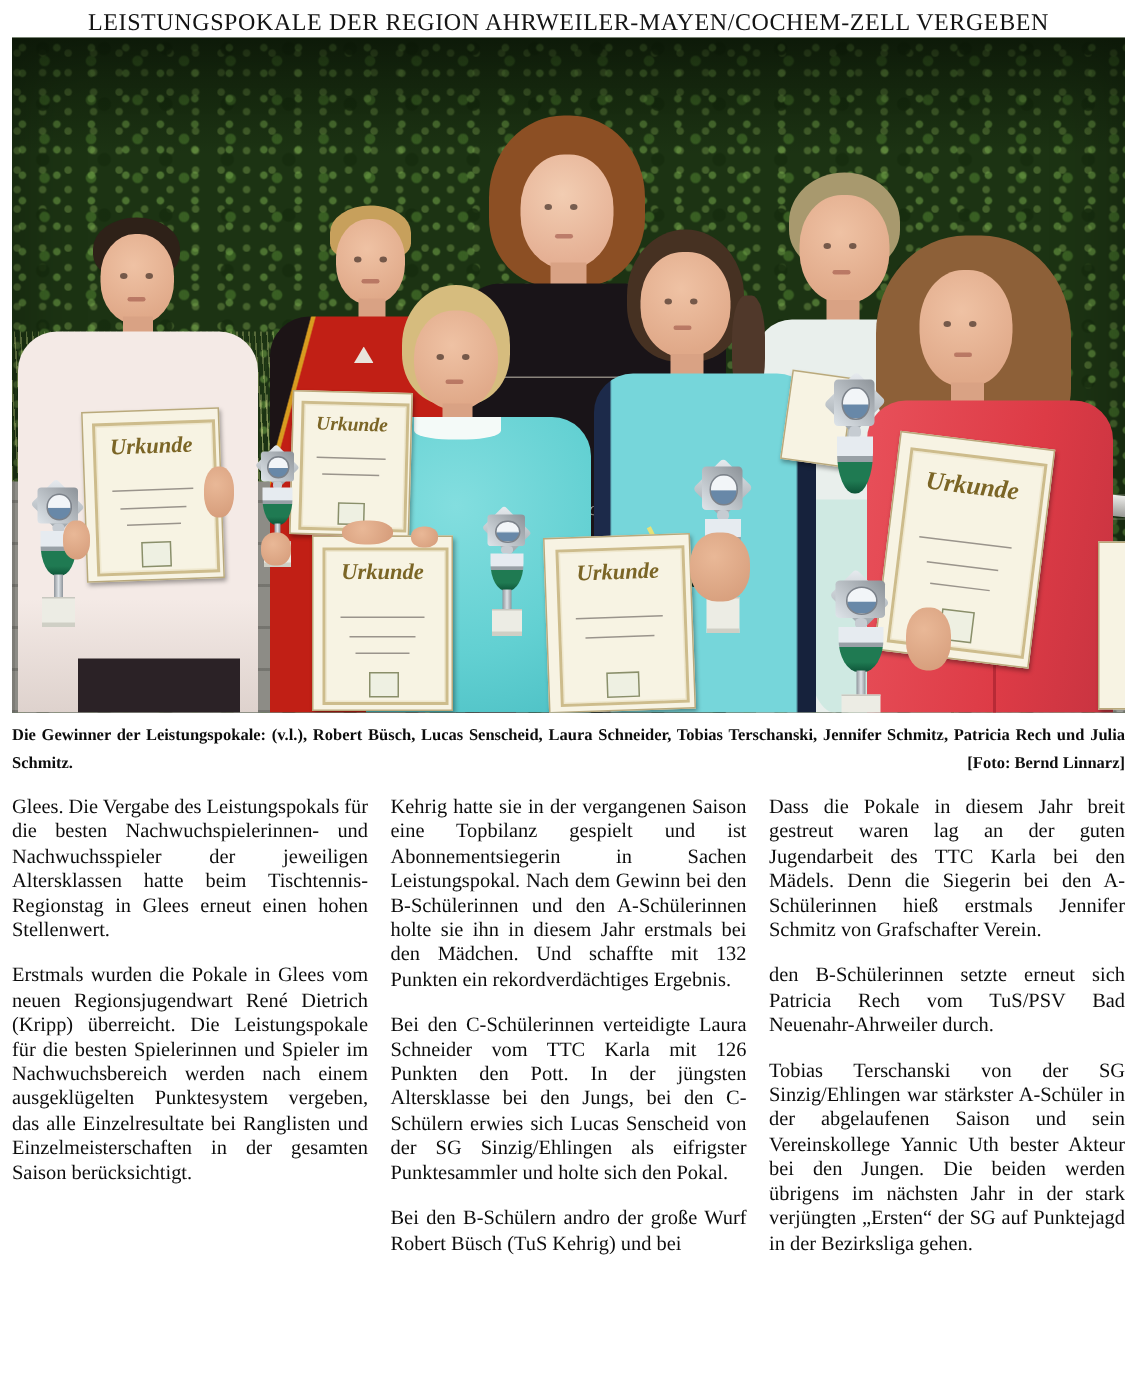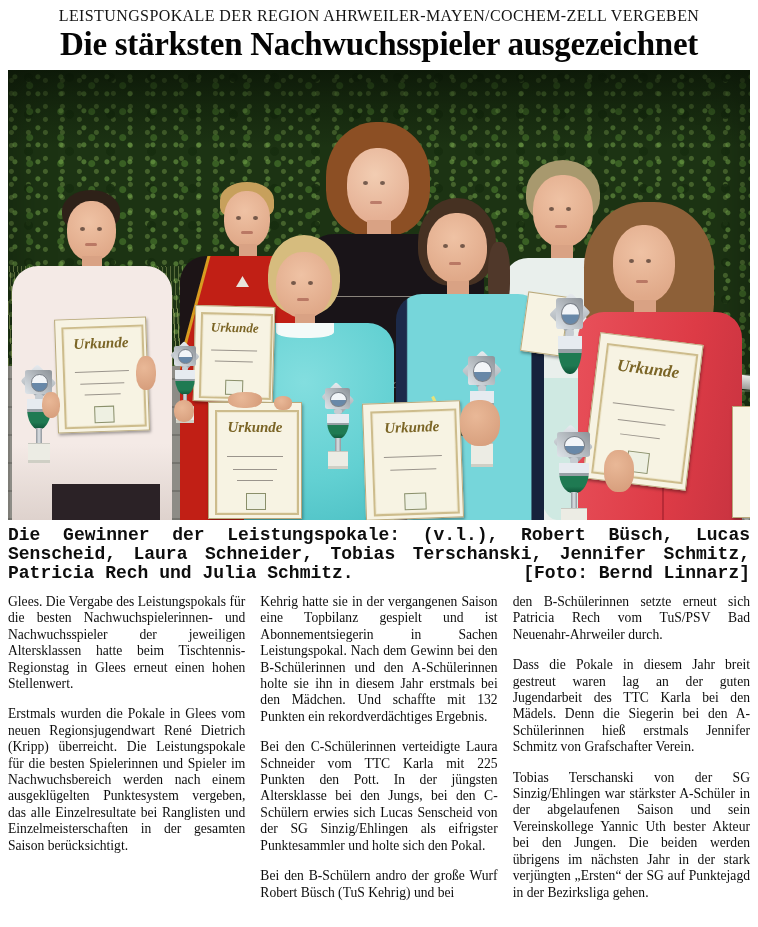--- a/index.html
+++ b/index.html
@@ -127,36 +127,35 @@
   .t-emblem{left:32%;top:4.5%;width:34%;height:17%;border-radius:50%;background:linear-gradient(#f2f5f8 0 52%,#6888a8 53%);border:1px solid #7c828a;}
   .t-knob{left:42%;top:26%;width:16%;height:7%;background:#c6ccd2;border-radius:40%;}
   .t-cup{left:24%;top:32%;width:52%;height:32%;border-radius:0 0 46% 46%/0 0 72% 72%;
     background:linear-gradient(#e6ebf0 0 34%,#98a0a6 35% 44%,#1f7a52 45% 78%,#0e5438);}
   .t-stem{left:44%;top:63%;width:12%;height:17%;background:linear-gradient(90deg,#8e949a,#dde2e6,#8e949a);}
   .t-base{left:27%;top:79%;width:46%;height:21%;background:#ecece4;border-top:1px solid #c8c8c0;box-shadow:inset 0 -3px 0 #cfcfc5;}
 
   .hand{position:absolute;background:radial-gradient(circle at 40% 35%,#e9b897,#d49a78);border-radius:45%;}
 
   
-  .caption{position:relative;margin:6px 0 0 8px;width:742px;font-weight:bold;font-size:18px;line-height:19px;text-align:justify;font-family:Liberation Mono, monospace;}
+  .caption{position:relative;margin:6px 0 0 8px;width:742px;font-weight:bold;font-size:11px;line-height:19px;text-align:justify;}
   .credit{position:absolute;right:0;bottom:0;font-weight:bold;}
 
   
   .columns{display:flex;gap:15px;margin:11px 8px 0 8px;width:742px;}
   .col{flex:1;font-size:13.6px;line-height:16.4px;text-align:justify;}
   .para{margin:0 0 14px 0;}
   .byline{text-align:right;font-weight:bold;font-style:italic;font-size:14px;margin-top:16px;}
 </style>
 </head>
 <body>
 
 <div class="page">
 
   <div class="kicker">LEISTUNGSPOKALE DER REGION AHRWEILER-MAYEN/COCHEM-ZELL VERGEBEN</div>
-  <div class="headline">Die stärksten Nachwuchsspieler ausgezeichnet</div>
 
   <div class="photo">
     <div class="grass"></div>
     <div class="grass2"></div>
     <div class="wall-grey"></div>
     <div class="wall-pink"></div>
     <div class="ledge"></div>
     <div class="rail-bar"></div>
     <div class="rail-post"></div>
     <div class="shade"></div>
@@ -336,25 +335,25 @@
     <span class="credit">[Foto: Bernd Linnarz]</span>
   </div>
 
   <div class="columns">
     <div class="col">
         <p class="para">Glees. Die Vergabe des Leistungspokals für die besten Nachwuchspielerinnen- und Nachwuchsspieler der jeweiligen Altersklassen hatte beim Tischtennis-Regionstag in Glees erneut einen hohen Stellenwert.</p>
         <p class="para">Erstmals wurden die Pokale in Glees vom neuen Regionsjugendwart René Dietrich (Kripp) überreicht. Die Leistungspokale für die besten Spielerinnen und Spieler im Nachwuchsbereich werden nach einem ausgeklügelten Punktesystem vergeben, das alle Einzelresultate bei Ranglisten und Einzelmeisterschaften in der gesamten Saison berücksichtigt.</p>
       </div>
     <div class="col">
         <p class="para">Kehrig hatte sie in der vergangenen Saison eine Topbilanz gespielt und ist Abonnementsiegerin in Sachen Leistungspokal. Nach dem Gewinn bei den B-Schülerinnen und den A-Schülerinnen holte sie ihn in diesem Jahr erstmals bei den Mädchen. Und schaffte mit 132 Punkten ein rekordverdächtiges Ergebnis.</p>
-        <p class="para">Bei den C-Schülerinnen verteidigte Laura Schneider vom TTC Karla mit 225 Punkten den Pott. In der jüngsten Altersklasse bei den Jungs, bei den C-Schülern erwies sich Lucas Senscheid von der SG Sinzig/Ehlingen als eifrigster Punktesammler und holte sich den Pokal.</p>
+        <p class="para">Bei den C-Schülerinnen verteidigte Laura Schneider vom TTC Karla mit 126 Punkten den Pott. In der jüngsten Altersklasse bei den Jungs, bei den C-Schülern erwies sich Lucas Senscheid von der SG Sinzig/Ehlingen als eifrigster Punktesammler und holte sich den Pokal.</p>
         <p class="para">Bei den B-Schülern andro der große Wurf Robert Büsch (TuS Kehrig) und bei</p>
       </div>
     <div class="col">
       <div>
+          <p class="para">Dass die Pokale in diesem Jahr breit gestreut waren lag an der guten Jugendarbeit des TTC Karla bei den Mädels. Denn die Siegerin bei den A-Schülerinnen hieß erstmals Jennifer Schmitz von Grafschafter Verein.</p>
           <p class="para">den B-Schülerinnen setzte erneut sich Patricia Rech vom TuS/PSV Bad Neuenahr-Ahrweiler durch.</p>
-          <p class="para">Dass die Pokale in diesem Jahr breit gestreut waren lag an der guten Jugendarbeit des TTC Karla bei den Mädels. Denn die Siegerin bei den A-Schülerinnen hieß erstmals Jennifer Schmitz von Grafschafter Verein.</p>
           <p class="para">Tobias Terschanski von der SG Sinzig/Ehlingen war stärkster A-Schüler in der abgelaufenen Saison und sein Vereinskollege Yannic Uth bester Akteur bei den Jungen. Die beiden werden übrigens im nächsten Jahr in der stark verjüngten „Ersten“ der SG auf Punktejagd in der Bezirksliga gehen.</p>
         </div>
     </div>
   </div>
 
 </div>
 
 </body></html>

